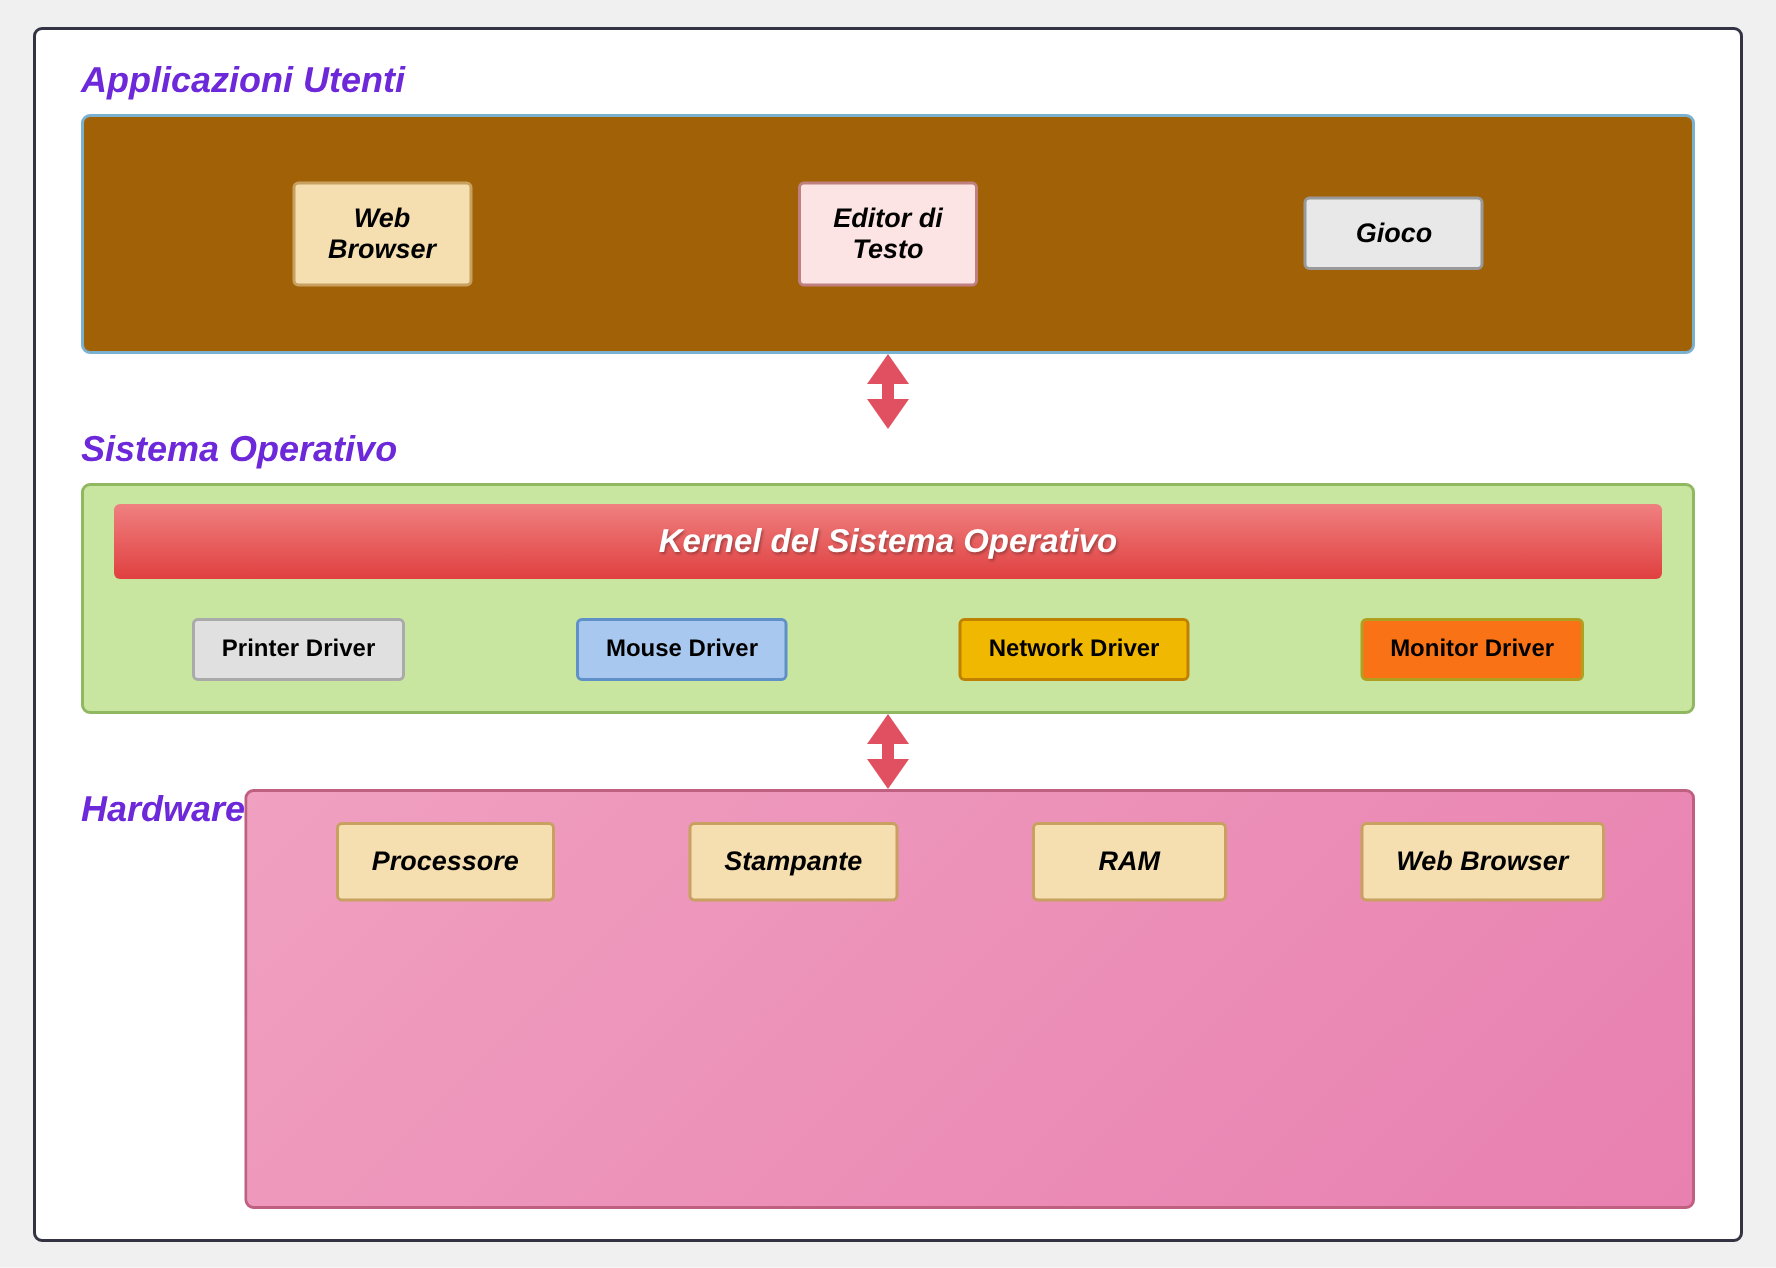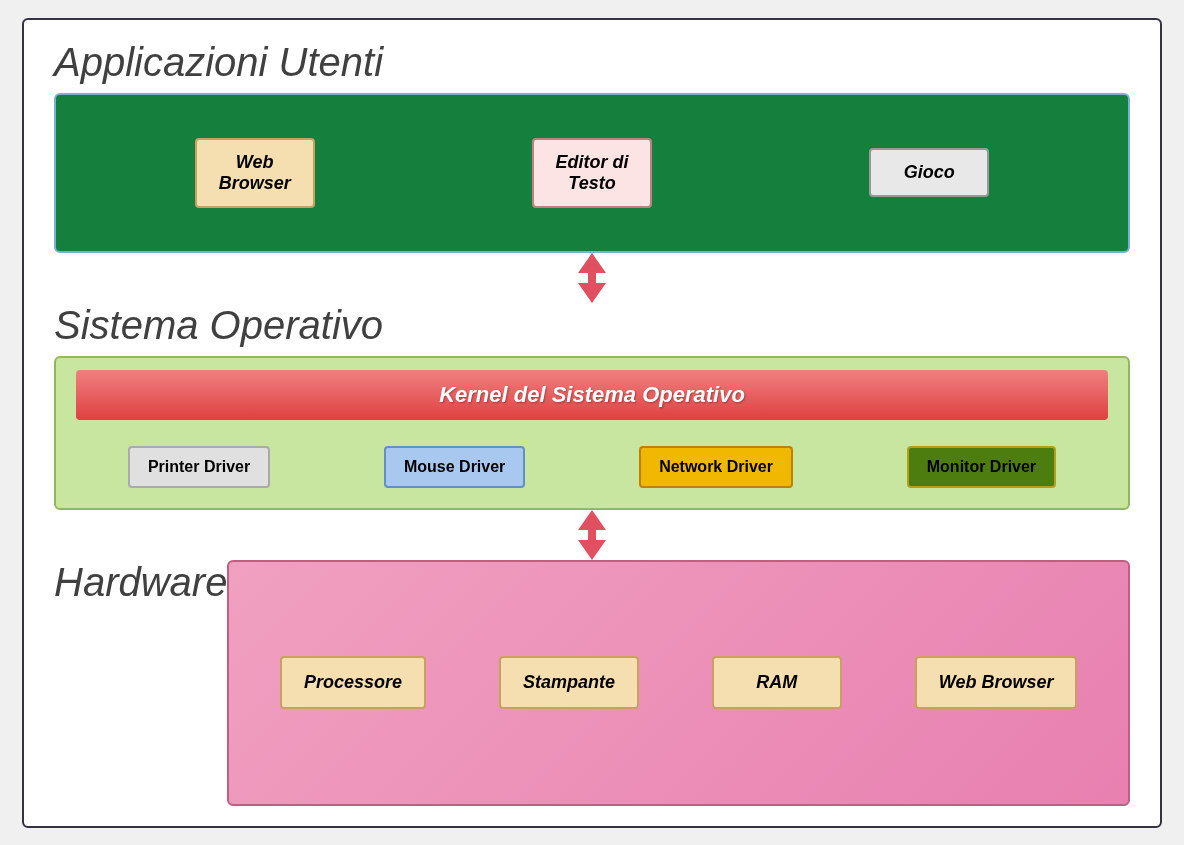--- a/index.html
+++ b/index.html
@@ -20,33 +20,33 @@
       border: 2px solid #334;
       border-radius: 6px;
       padding: 20px 30px;
       display: flex;
       flex-direction: column;
       gap: 0px;
     }
 
     
     .section-title {
-      font-size: 40px;
-      font-style: italic;
-      font-weight: normal;
-      color: #404040;
+      font-size: 24px;
+      font-style: italic;
+      font-weight: bold;
+      color: #6d28d9;
       margin-bottom: 8px;
     }
 
     
     .app-utenti-section {
       flex: 0 0 auto;
     }
     .app-utenti-box {
-      background: #15803d;
+      background: #a16207;
       border: 2px solid #7ab0d0;
       border-radius: 6px;
       padding: 20px 30px;
       display: flex;
       flex-direction: row;
       align-items: center;
       justify-content: space-around;
       height: 160px;
     }
     .app-card {
@@ -152,39 +152,39 @@
     }
     .driver-mouse {
       background: #a8c8f0;
       border-color: #6090c8;
     }
     .driver-network {
       background: #f0b800;
       border-color: #c08000;
     }
     .driver-monitor {
-      background: #4d7c0f;
+      background: #f97316;
       border-color: #b0a020;
       text-align: center;
     }
 
     
     .hardware-section {
       flex: 1 1 auto;
       display: flex;
       flex-direction: row;
     }
     .hardware-box {
       background: linear-gradient(135deg, #f0a0c0, #e880b0);
       border: 2px solid #c06080;
       border-radius: 6px;
       padding: 20px 14px;
       display: flex;
       flex-direction: row;
-      align-items: center;
+      align-items: flex-start;
       justify-content: space-around;
       flex: 1;
     }
     .hw-card {
       background: #f5deb0;
       border: 2px solid #c8a060;
       border-radius: 4px;
       padding: 14px 22px;
       font-style: italic;
       font-weight: bold;

